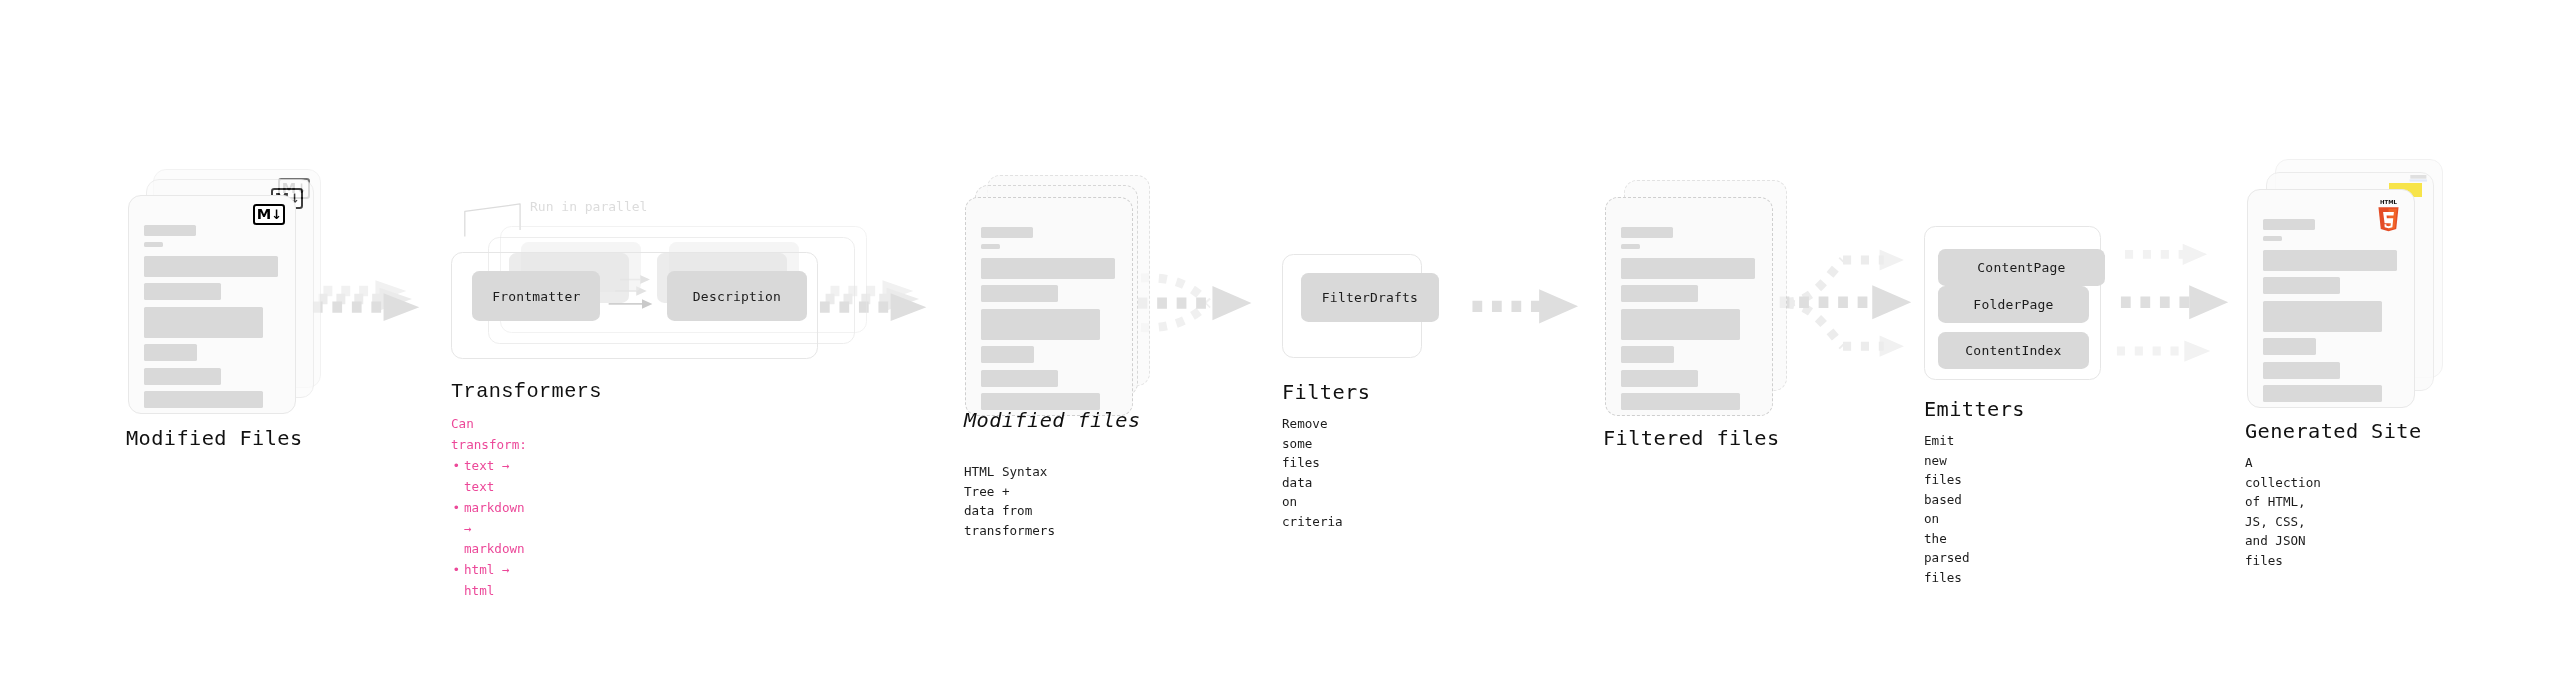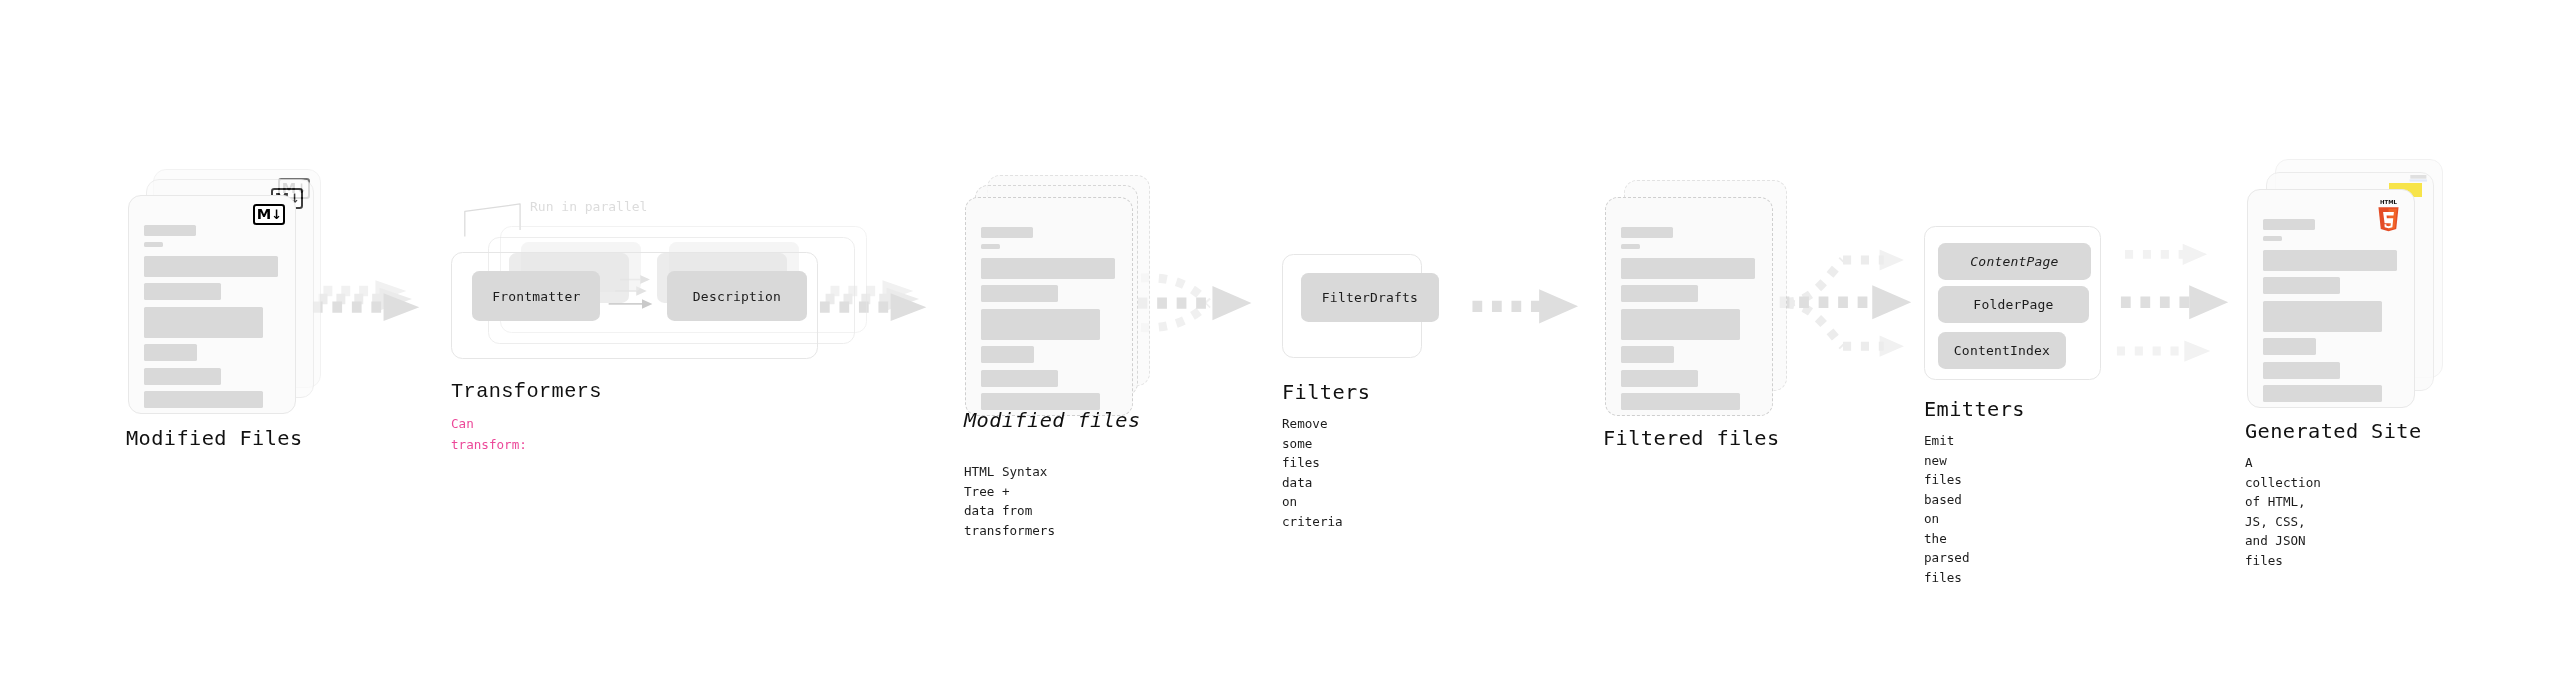--- a/index.html
+++ b/index.html
@@ -224,20 +224,25 @@
       <div class="pill ghost1" style="left:168px;top:14.6px;width:130px;height:50px;"></div>
     </div>
     <div class="panel" style="left:451px;top:252px;width:367px;height:107px;">
       <div class="pill" style="left:20.3px;top:18px;width:128px;height:50px;">Frontmatter</div>
       <div class="pill" style="left:215px;top:18px;width:140px;height:50px;">Description</div>
     </div>
     <div class="hint" style="left:530px;top:199px;">Run in parallel</div>
     <div class="title" style="left:451px;top:380px;font-family:Liberation Mono, monospace;">Transformers</div>
     <div class="bullets" style="left:451px;top:414px;">
       <div class="lead">Can transform:</div>
+      <ul>
+        <li>text → text</li>
+        <li>markdown → markdown</li>
+        <li>html → html</li>
+      </ul>
     </div>
   </div>
 
   <div class="node">
     <div class="card dashed" style="left:987px;top:175px;width:163px;height:211px;opacity:0.6;"></div>
     <div class="card dashed" style="left:975px;top:185px;width:163px;height:211px;opacity:0.8;"></div>
     <div class="card dashed" style="left:965px;top:197px;">
       <div class="bars">
         <div class="bar h1" style="width:52px;"></div>
         <div class="bar tiny" style="width:18.7px;"></div>
@@ -275,23 +280,23 @@
         <div class="bar mid" style="width:53px;"></div>
         <div class="bar mid" style="width:77px;"></div>
         <div class="bar mid" style="width:119px;"></div>
       </div>
     </div>
     <div class="title" style="left:1603px;top:426px;">Filtered files</div>
   </div>
 
   <div class="node">
     <div class="panel" style="left:1924px;top:226px;width:177px;height:154px;">
-      <div class="pill" style="left:13px;top:16px;width:153px;height:37px;font-style:italic;">ContentPage</div>
+      <div class="pill" style="left:13px;top:22px;width:167px;height:37px;">ContentPage</div>
       <div class="pill" style="left:13px;top:59px;width:151px;height:37px;">FolderPage</div>
-      <div class="pill" style="left:13px;top:105px;width:128px;height:37px;">ContentIndex</div>
+      <div class="pill" style="left:13px;top:105px;width:151px;height:37px;">ContentIndex</div>
     </div>
     <div class="title" style="left:1924px;top:397px;">Emitters</div>
     <div class="subtitle" style="left:1924px;top:431px;">Emit new files based on
 the parsed files</div>
   </div>
 
   <div class="node">
     <div class="card" style="left:2275px;top:159px;opacity:0.6;">
       <div class="badge" style="right:14.6px;top:9.8px;">
         <svg class="css-badge" viewBox="0 0 24 10" xmlns="http://www.w3.org/2000/svg">

